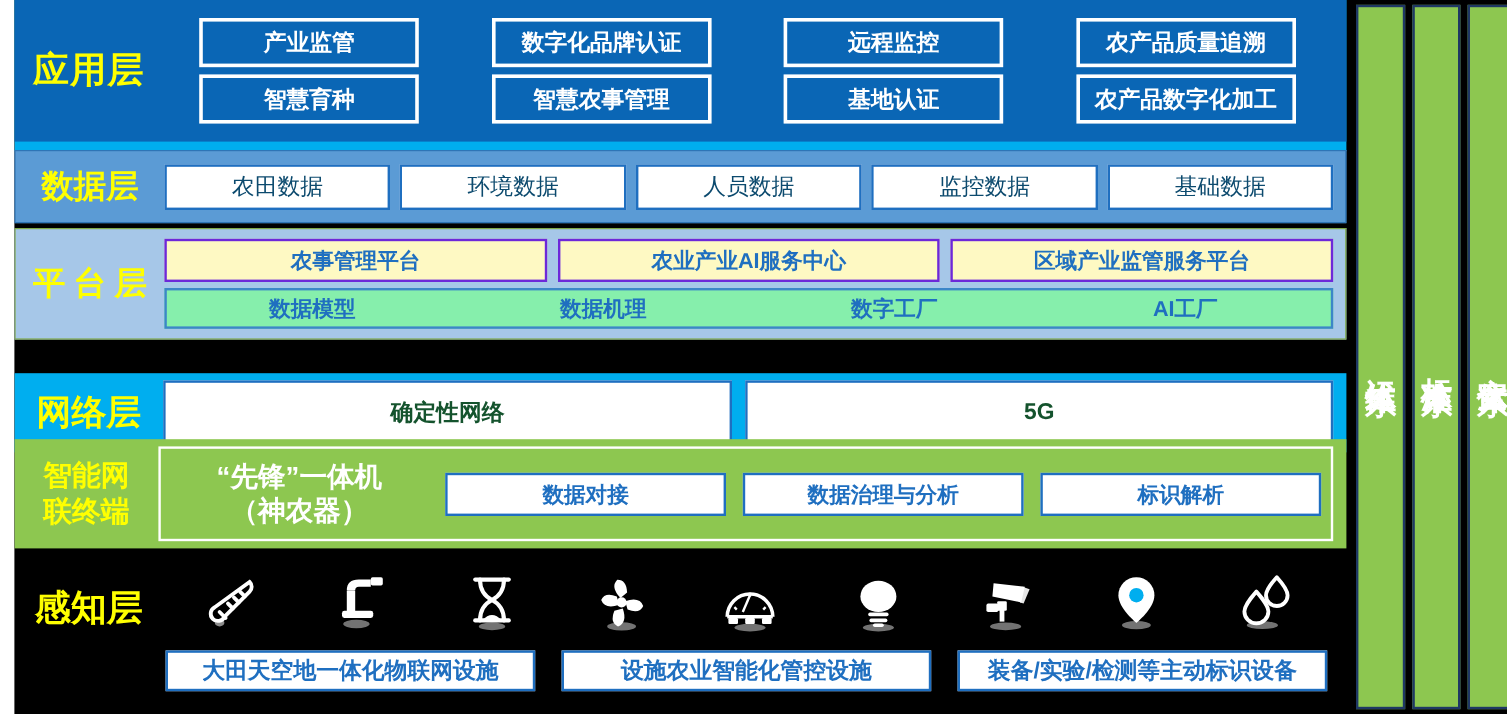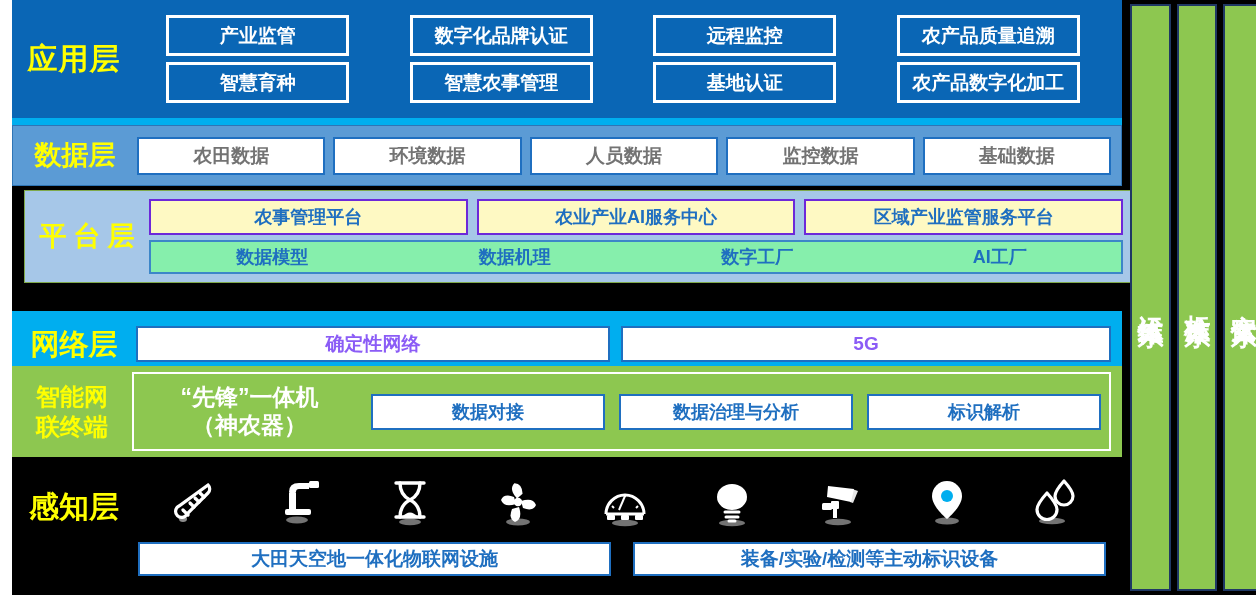--- a/index.html
+++ b/index.html
@@ -75,30 +75,30 @@
     background:#5B9BD5;
     border:1px solid #2E75B6;
   }
   #data-layer .layer-label{width:124px;font-size:27px;}
   #data-layer .layer-body{padding:0 10px 0 0;}
   #data-layer .row{gap:8px;}
   .data-box{
     flex:1 1 0;
     background:#ffffff;
     border:2px solid #1F6FC0;
-    color:#737373;
-    font-size:19px;font-weight:bold;
+    color:#0c4a6e;
+    font-size:19px;font-weight:normal;
     height:38px;
     display:flex;align-items:center;justify-content:center;
     box-sizing:border-box;white-space:nowrap;
   }
 
   
   #platform-layer{
-    left:12px;top:190px;width:1110px;height:93px;
+    left:0;top:190px;width:1110px;height:93px;
     background:#A6C7E8;
     border:1px solid #7FA94B;
   }
   #platform-layer .layer-label{
     width:124px;font-size:27px;letter-spacing:7px;text-indent:7px;
   }
   #platform-layer .layer-body{padding:5px 10px 5px 0;gap:5px;}
   #platform-layer .row{gap:9px;}
   .plat-box{
     flex:1 1 0;
@@ -127,23 +127,23 @@
   #net-layer{
     left:0;top:311px;width:1110px;height:66px;
     background:#00AEEF;
   }
   #net-layer .layer-label{width:124px;font-size:29px;}
   #net-layer .layer-body{padding:0 11px 0 0;}
   #net-layer .row{gap:11px;}
   .net-box{
     background:#ffffff;
     border:2px solid #1F6FC0;
-    color:#8b5cf6;
+    color:#14532d;
     font-size:19px;font-weight:bold;
-    height:36px;
+    height:54px;
     display:flex;align-items:center;justify-content:center;
     box-sizing:border-box;white-space:nowrap;
   }
   .net-box.n1{flex:0 0 474px;}
   .net-box.n2{flex:1 1 0;}
 
   
   #term-layer{
     left:0;top:366px;width:1110px;height:91px;
     background:#8DC750;
@@ -432,20 +432,21 @@
             <path d="M36 5 c0 0 9 10 9 15 a9 9 0 0 1-18 0 c0-5 9-15 9-15 z"></path>
             <path d="M19 17 c0 0 10 11 10 16.5 a10 10 0 0 1-20 0 C9 28 19 17 19 17 z"></path>
           </g>
           <ellipse cx="24" cy="45" rx="13" ry="3.2" fill="#ffffff" opacity="0.45"></ellipse>
         </svg>
     </div>
   </div>
 
   <div id="percep-boxes">
     <div class="percep-box">大田天空地一体化物联网设施</div>
+    <div class="percep-box">设施农业智能化管控设施</div>
     <div class="percep-box">装备/实验/检测等主动标识设备</div>
   </div>
 
   <div id="pillars">
     <div class="pillar">
         <span>运维体系</span>
       </div>
     <div class="pillar">
         <span>标准体系</span>
       </div>

